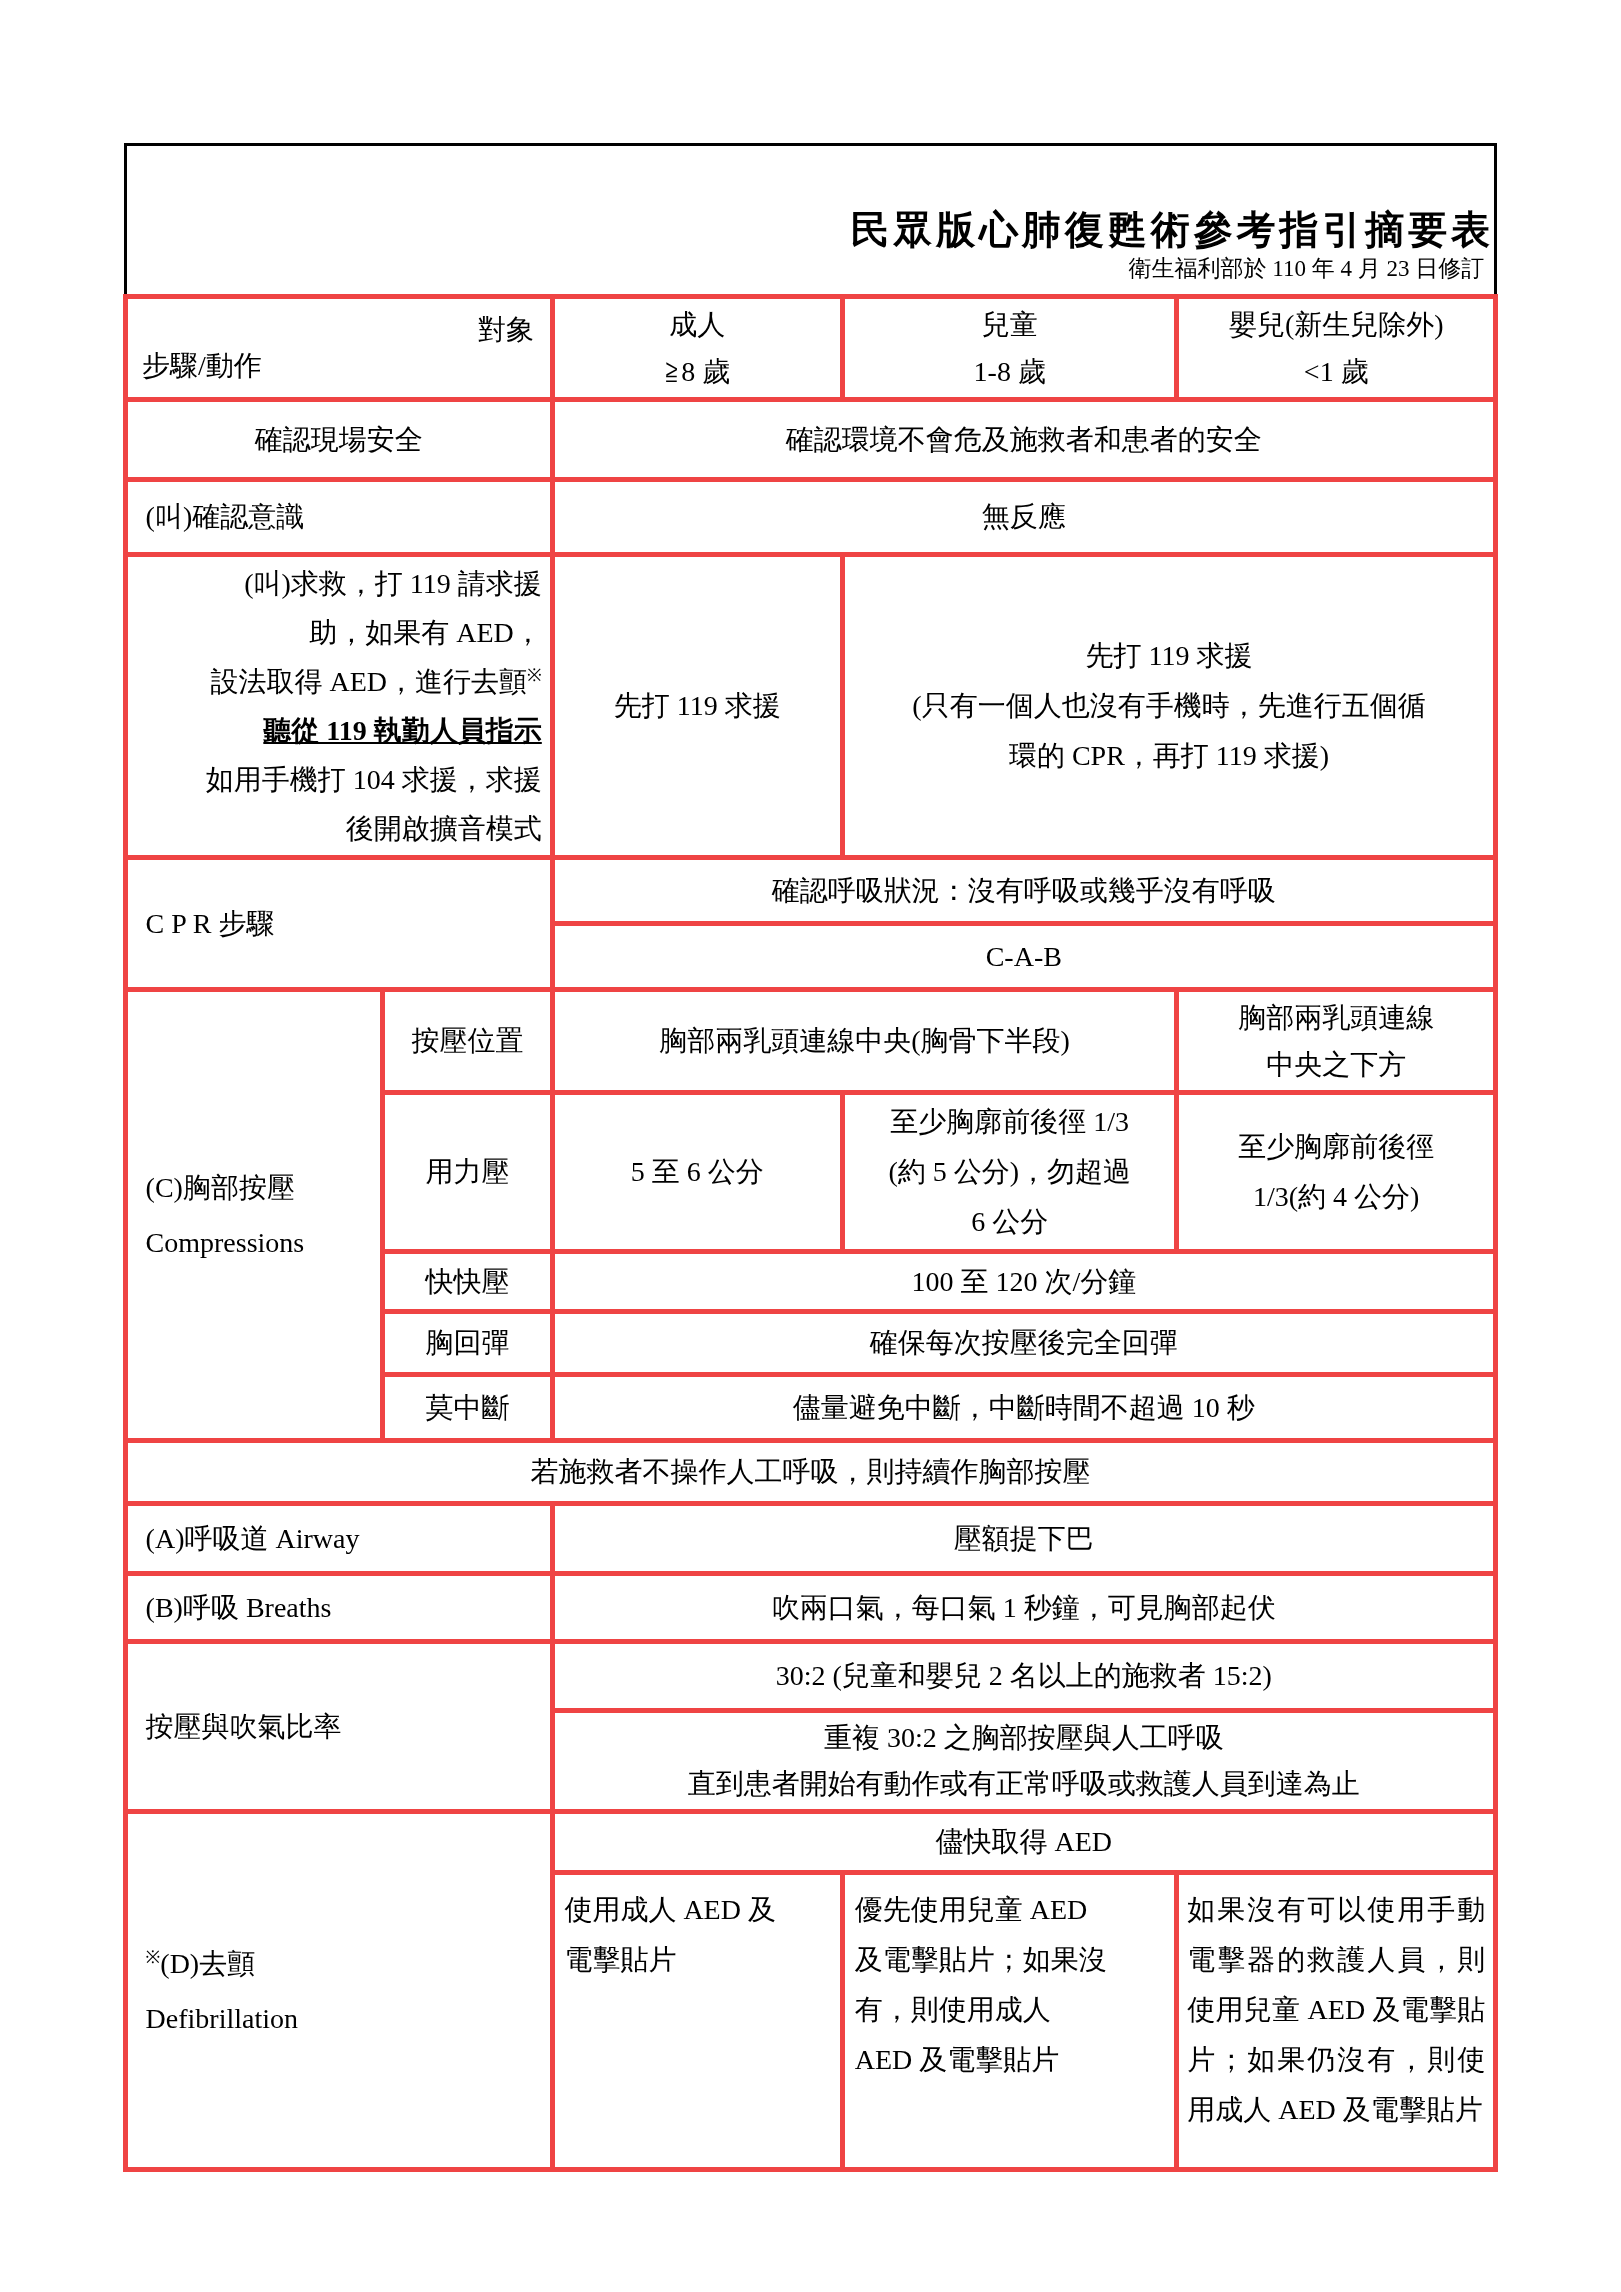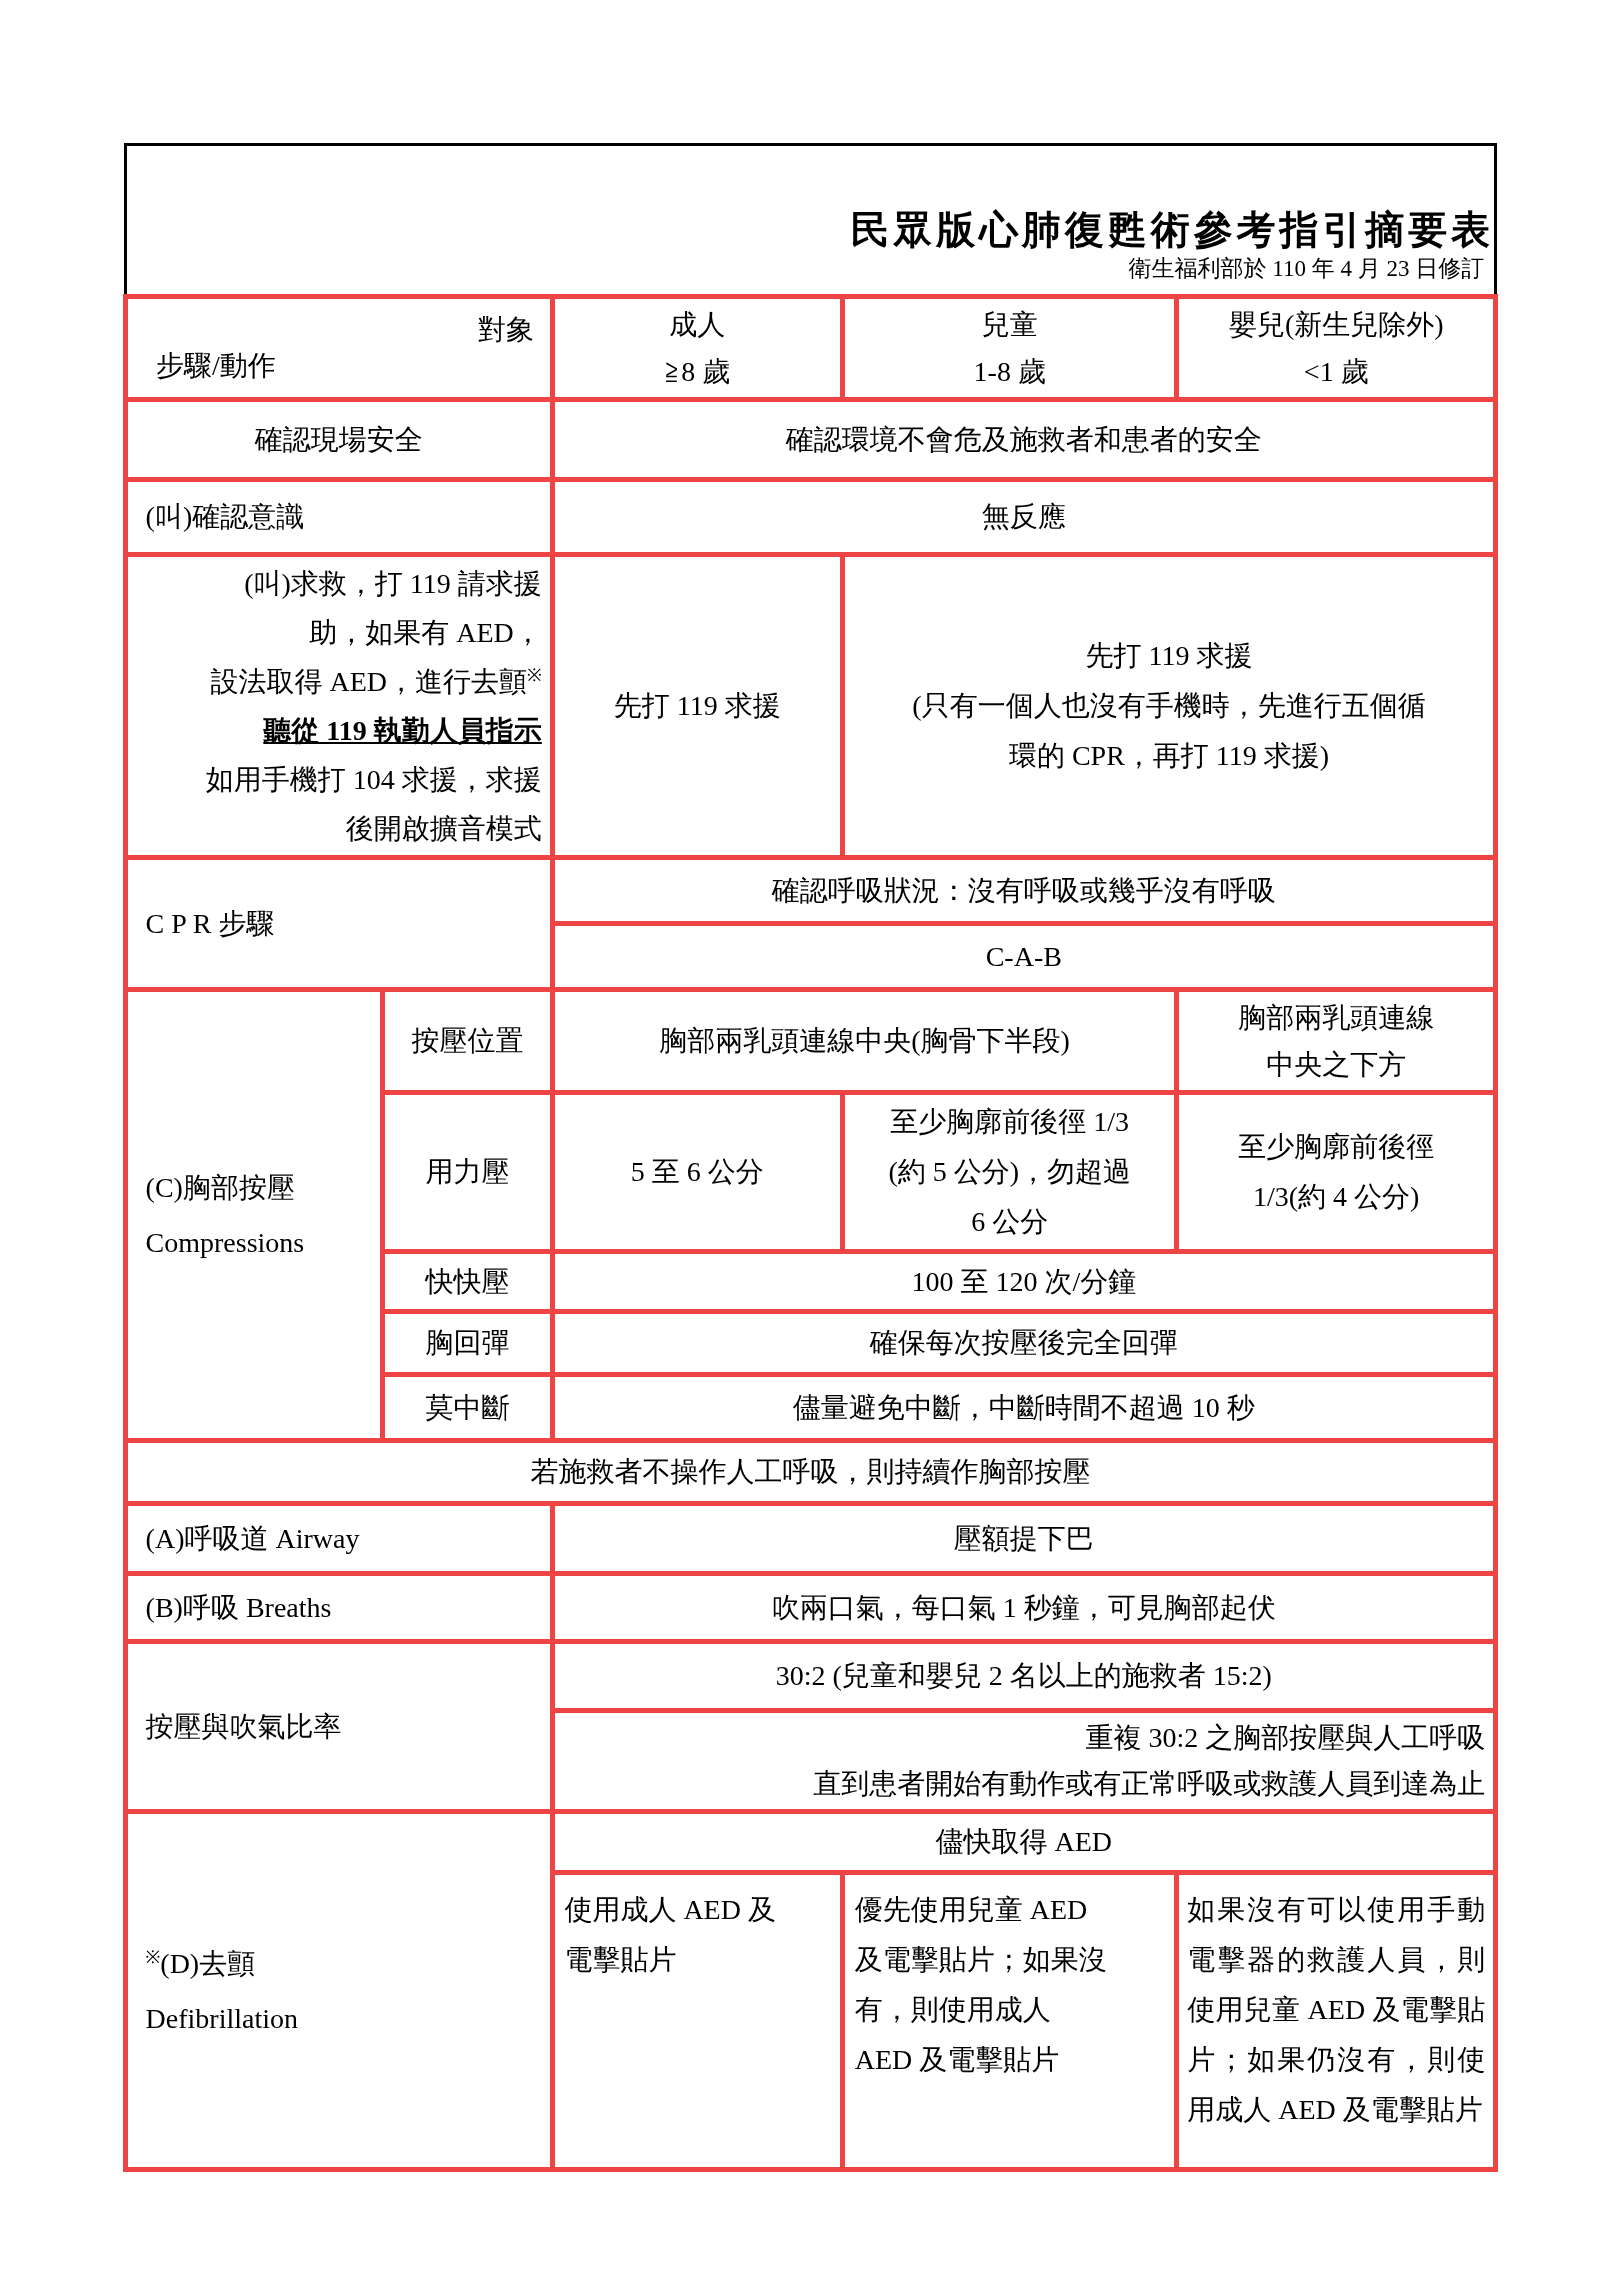--- a/index.html
+++ b/index.html
@@ -40,25 +40,25 @@
     text-align:right;
     padding-top:19.6px;
   }
   .doc-subtitle{
     position:absolute;
     right:9.8px;bottom:9.8px;
     font-size:23px;
   }
   td.corner{position:relative;padding:0;}
   .corner-top{position:absolute;top:11.8px;right:15.7px;}
-  .corner-bottom{position:absolute;bottom:11.8px;left:28px;}
+  .corner-bottom{position:absolute;bottom:11.8px;left:14px;}
   .left{text-align:left;padding-left:17.6px;}
   .ml{white-space:pre-line;line-height:50px;}
   .lh48{line-height:47px;}
-  .lh47{line-height:46px;text-align:right;}
+  .lh47{line-height:46px;}
   .lh56{line-height:55px;}
   .calllines div{line-height:49px;text-align:right;}
   .bold{font-weight:bold;text-decoration:underline;}
   sup.mark{font-size:17.6px;vertical-align:super;line-height:0;}
   td.topcell{vertical-align:top;padding-top:9.8px;line-height:50px;}
   td.just{text-align:justify;}
 </style>
 </head>
 <body>
 

